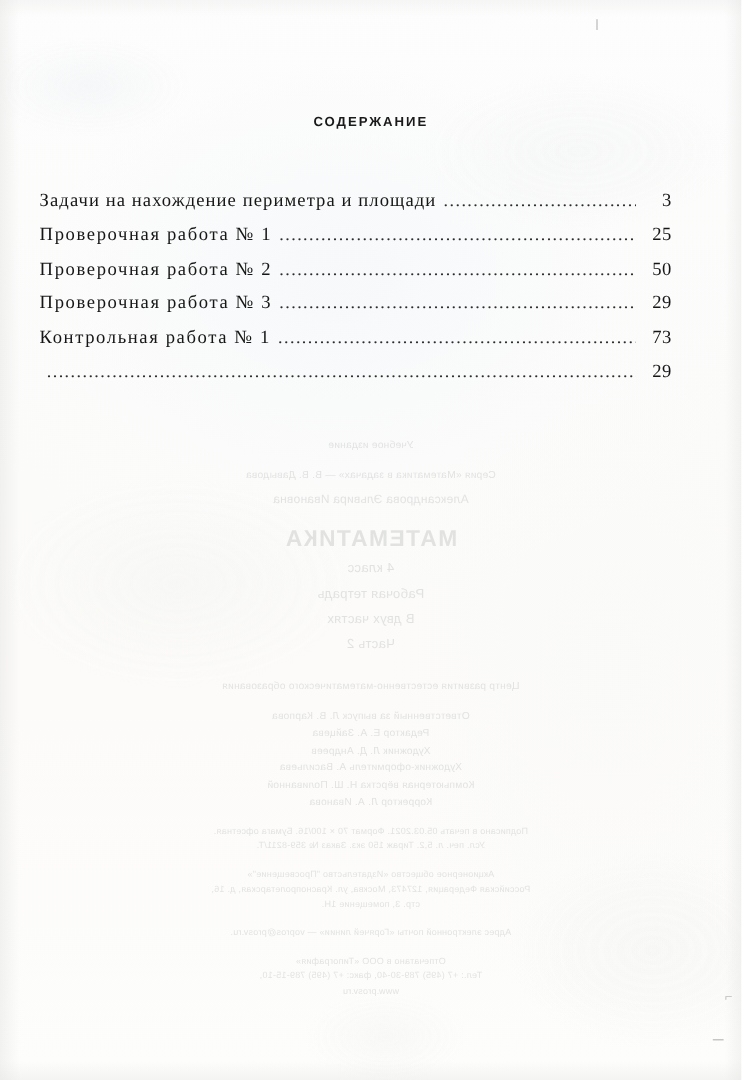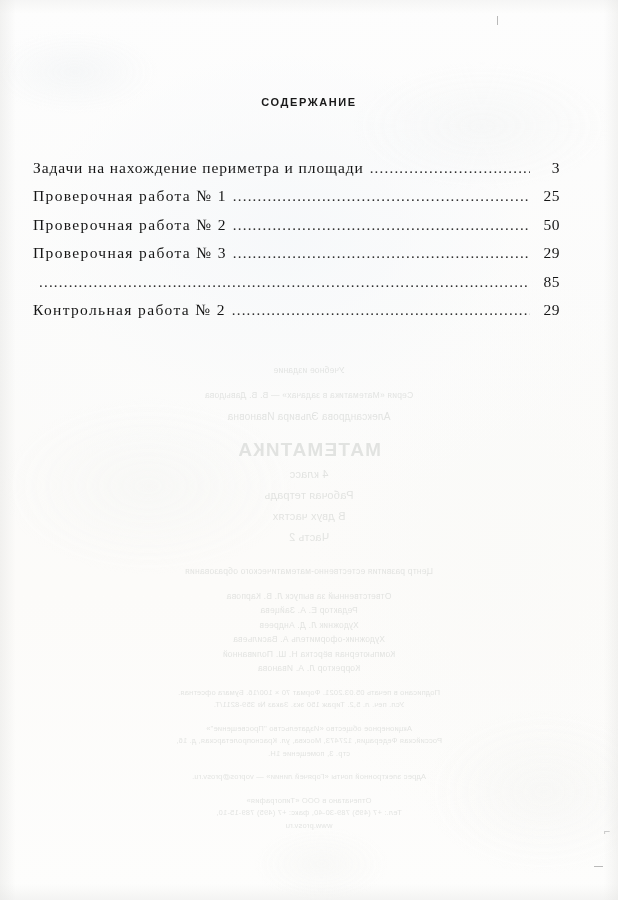--- a/index.html
+++ b/index.html
@@ -203,26 +203,26 @@
         <span class="toc-page">50</span>
       </div>
 
       <div class="toc-row">
         <span class="toc-label wide">Проверочная  работа  №  3</span>
         <span class="toc-leader">........................................................................................................</span>
         <span class="toc-page">29</span>
       </div>
 
       <div class="toc-row">
-        <span class="toc-leader">........................................................................................................</span>
-        <span class="toc-page">85</span>
-      </div>
-
-      <div class="toc-row">
-        <span class="toc-label wide">Контрольная  работа  №  2</span>
+        <span class="toc-label wide">Контрольная  работа  №  1</span>
+        <span class="toc-leader">........................................................................................................</span>
+        <span class="toc-page">73</span>
+      </div>
+
+      <div class="toc-row">
         <span class="toc-leader">........................................................................................................</span>
         <span class="toc-page">29</span>
       </div>
 
     </div>
   </div>
 
   <div class="mark tick-v" style="left:497px; top:16px;"></div>
   <div class="corner" style="left:604px; top:826px;">⌐</div>
   <div class="mark tick-h" style="left:594px; top:866px;"></div>

